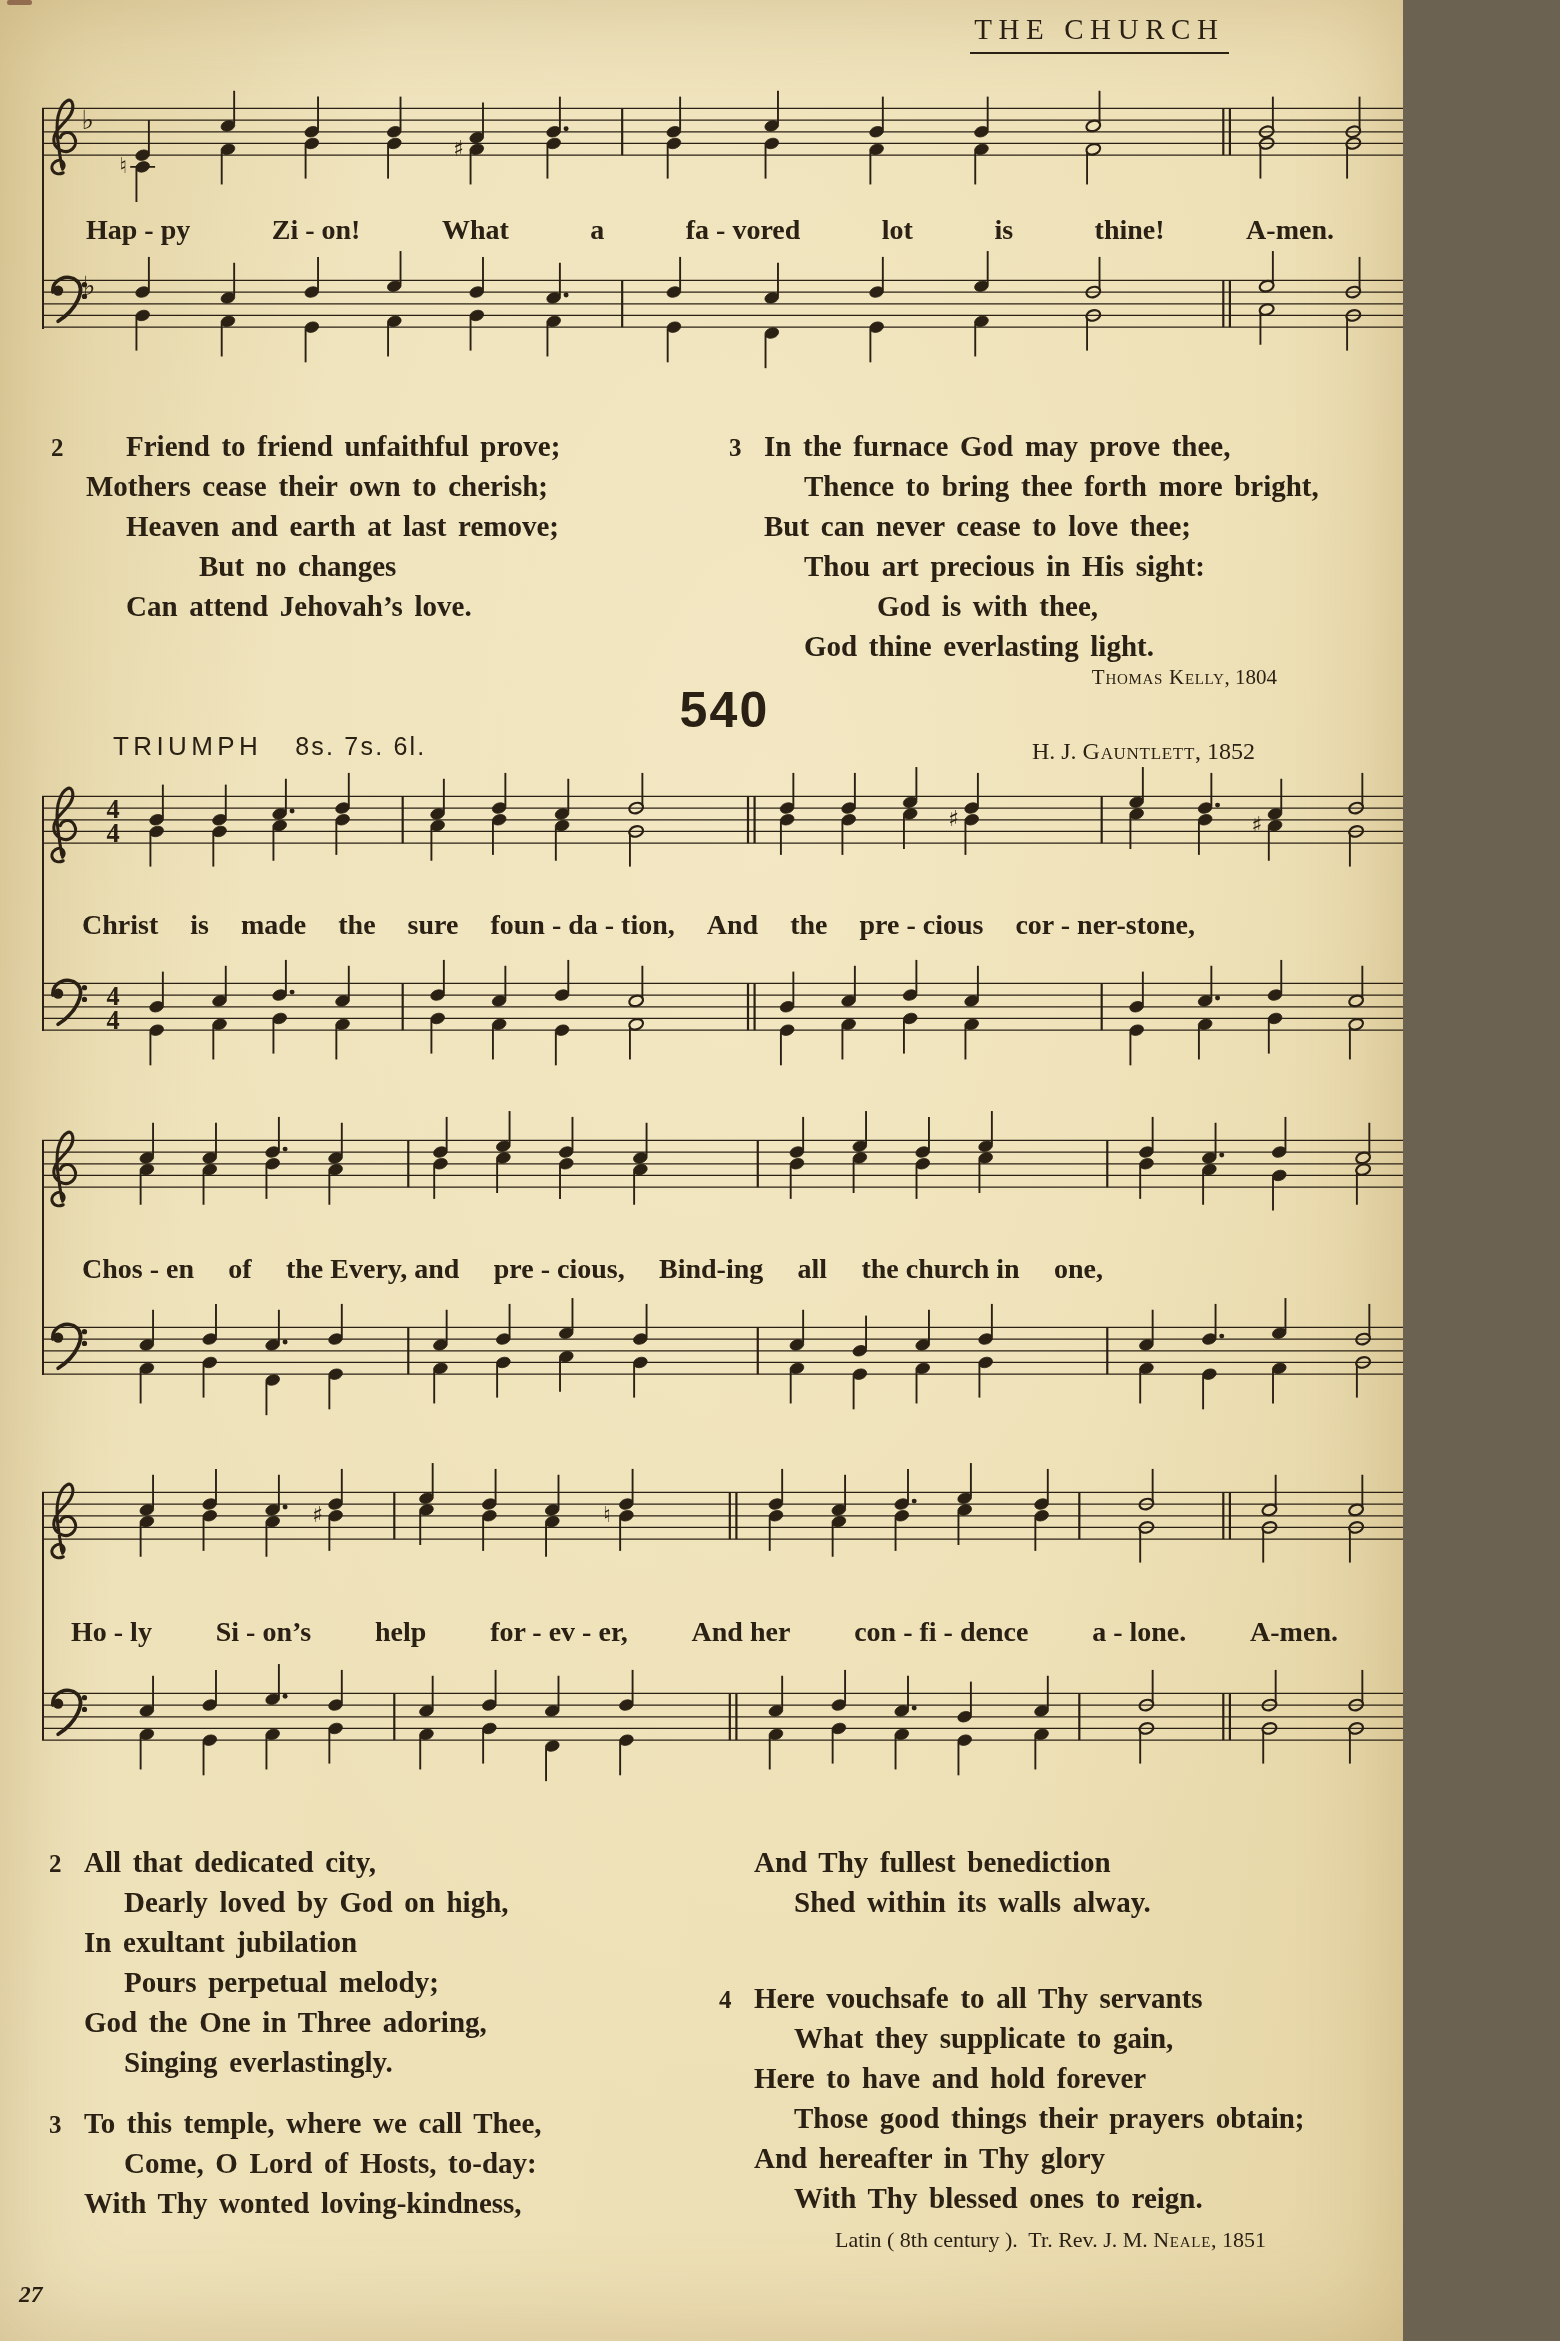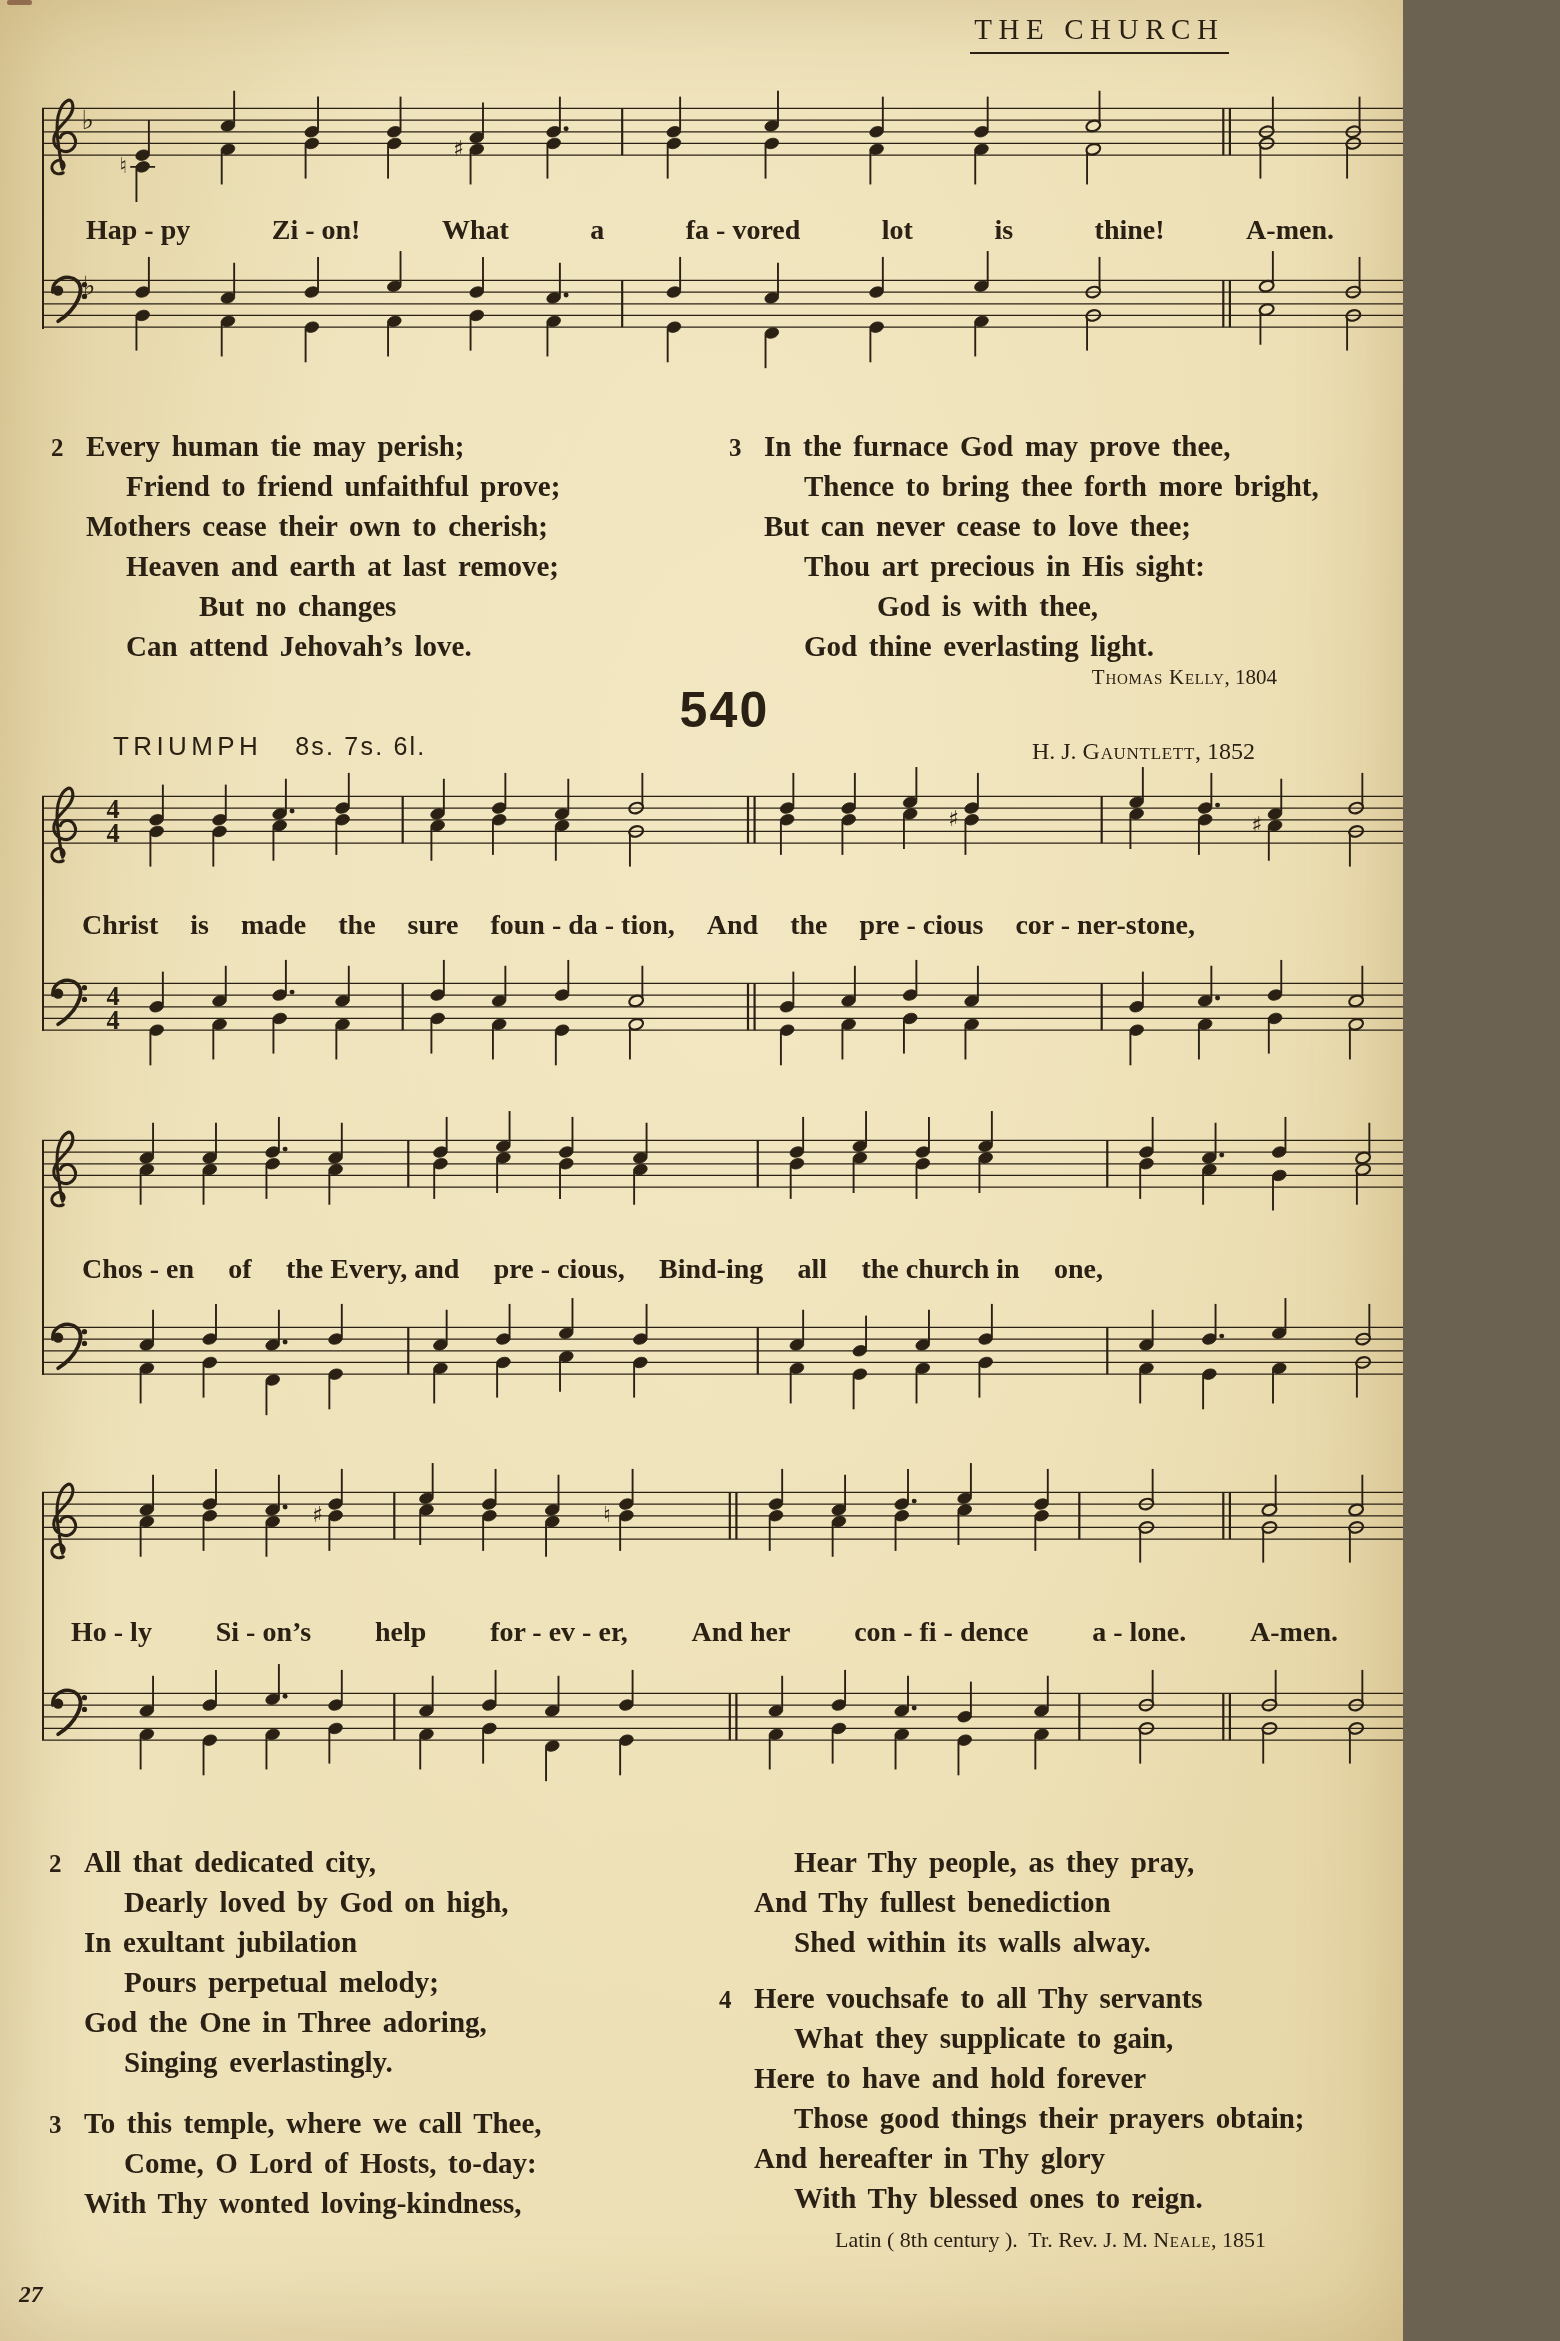--- a/index.html
+++ b/index.html
@@ -260,21 +260,20 @@
         <ellipse cx="1791.58" cy="60" rx="9.6" ry="6.9" transform="rotate(-18 1791.58 60)" fill="none" stroke="#2a2114" stroke-width="3"></ellipse>
         <ellipse cx="1791.58" cy="92" rx="9.6" ry="6.9" transform="rotate(-18 1791.58 92)" fill="none" stroke="#2a2114" stroke-width="3"></ellipse>
         <line x1="1800.08" y1="57" x2="1800.08" y2="12" stroke="#2a2114" stroke-width="2.6"></line>
         <line x1="1783.08" y1="95" x2="1783.08" y2="140" stroke="#2a2114" stroke-width="2.6"></line>
       </g>
     </svg>
   <div class="connector" style="top:108px;height:221px"></div>
 
   <div class="vcol" style="left:86px;top:426px">
       <span class="vnum">2</span>
-      <div class="vline i0">Every human tie may perish;</div>
       <div class="vline i1">Friend to friend unfaithful prove;</div>
       <div class="vline i0">Mothers cease their own to cherish;</div>
       <div class="vline i1">Heaven and earth at last remove;</div>
       <div class="vline i2">But no changes</div>
       <div class="vline i1">Can attend Jehovah’s love.</div>
     </div>
   <div class="vcol" style="left:764px;top:426px">
       <span class="vnum">3</span>
       <div class="vline i0">In the furnace God may prove thee,</div>
       <div class="vline i1">Thence to bring thee forth more bright,</div>
@@ -1023,21 +1022,20 @@
       <div class="vline i0">God the One in Three adoring,</div>
       <div class="vline i1">Singing everlastingly.</div>
     </div>
   <div class="vcol" style="left:84px;top:2103px">
       <span class="vnum">3</span>
       <div class="vline i0">To this temple, where we call Thee,</div>
       <div class="vline i1">Come, O Lord of Hosts, to-day:</div>
       <div class="vline i0">With Thy wonted loving-kindness,</div>
     </div>
   <div class="vcol" style="left:754px;top:1842px">
-      <div class="vline i1">Hear Thy people, as they pray,</div>
       <div class="vline i0">And Thy fullest benediction</div>
       <div class="vline i1">Shed within its walls alway.</div>
     </div>
   <div class="vcol" style="left:754px;top:1978px">
       <span class="vnum">4</span>
       <div class="vline i0">Here vouchsafe to all Thy servants</div>
       <div class="vline i1">What they supplicate to gain,</div>
       <div class="vline i0">Here to have and hold forever</div>
       <div class="vline i1">Those good things their prayers obtain;</div>
       <div class="vline i0">And hereafter in Thy glory</div>

